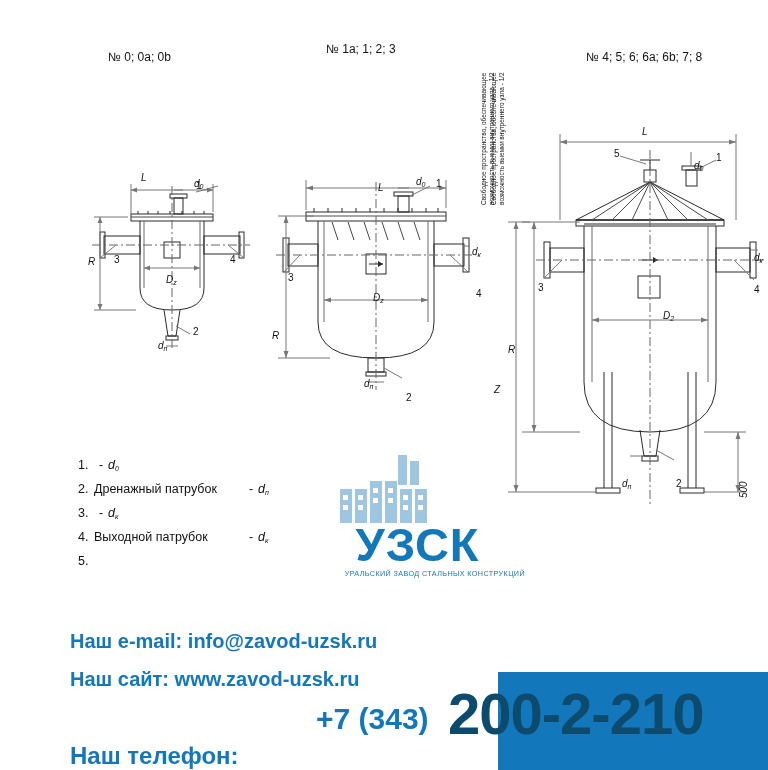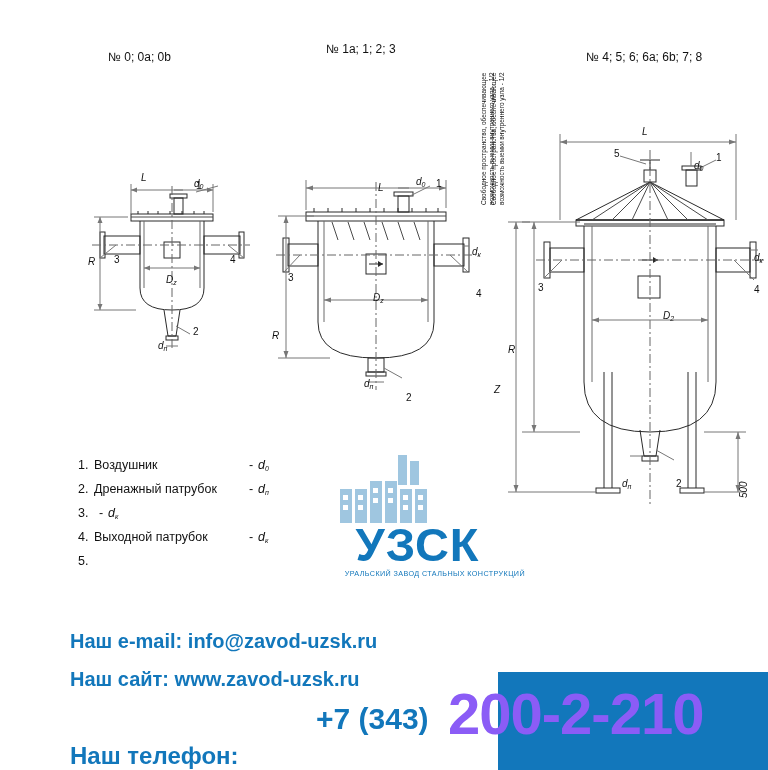--- a/index.html
+++ b/index.html
@@ -45,21 +45,21 @@
   }
 
   
   .contact{position:absolute;color:#1277bb;font-weight:bold;}
   .c-email{left:22px;top:630px;font-size:20px;}
   .c-site{left:22px;top:668px;font-size:20px;}
   .c-phone-label{left:22px;top:742px;font-size:24px;}
   .c-phone-code{left:268px;top:702px;font-size:30px;}
   .c-phone-num{left:400px;top:680px;font-size:58px;letter-spacing:-1px;}
   .phone-strip{position:absolute;left:450px;top:672px;width:318px;height:98px;background:#1277bb;}
-  .c-phone-num.on-strip{color:#8b5cf6;}
+  .c-phone-num.on-strip{color:#0c4a6e;}
 </style>
 </head>
 <body>
 
 <div class="stage">
 
   <div class="variant-title" style="left:60px;top:50px;">№ 0; 0a; 0b</div>
   <div class="variant-title" style="left:278px;top:42px;">№ 1a; 1; 2; 3</div>
   <div class="variant-title" style="left:538px;top:50px;">№ 4; 5; 6; 6a; 6b; 7; 8</div>
 
@@ -319,21 +319,20 @@
   <div class="lbl" style="left:628px;top:478px;">2</div>
   <div class="lbl lbl-i" style="left:615px;top:310px;"><span>D</span><span class="sub">2</span></div>
   <div class="lbl lbl-i" style="left:646px;top:160px;"><span>d</span><span class="sub">0</span></div>
   <div class="lbl lbl-i" style="left:574px;top:478px;"><span>d</span><span class="sub">п</span></div>
   <div class="lbl lbl-i" style="left:706px;top:252px;"><span>d</span><span class="sub">к</span></div>
   <div class="lbl lbl-i" style="left:690px;top:498px;transform:rotate(-90deg);transform-origin:0 0;">500</div>
 
   <div class="legend">
     <div class="row">
       <span class="num">1.</span>
-      <span class="nm">Воздушник</span>
       <span class="dash">-</span>
       <span class="sym"><span>d</span><span class="sub">0</span></span>
     </div>
     <div class="row">
       <span class="num">2.</span>
       <span class="nm">Дренажный патрубок</span>
       <span class="dash">-</span>
       <span class="sym"><span>d</span><span class="sub">п</span></span>
     </div>
     <div class="row">

